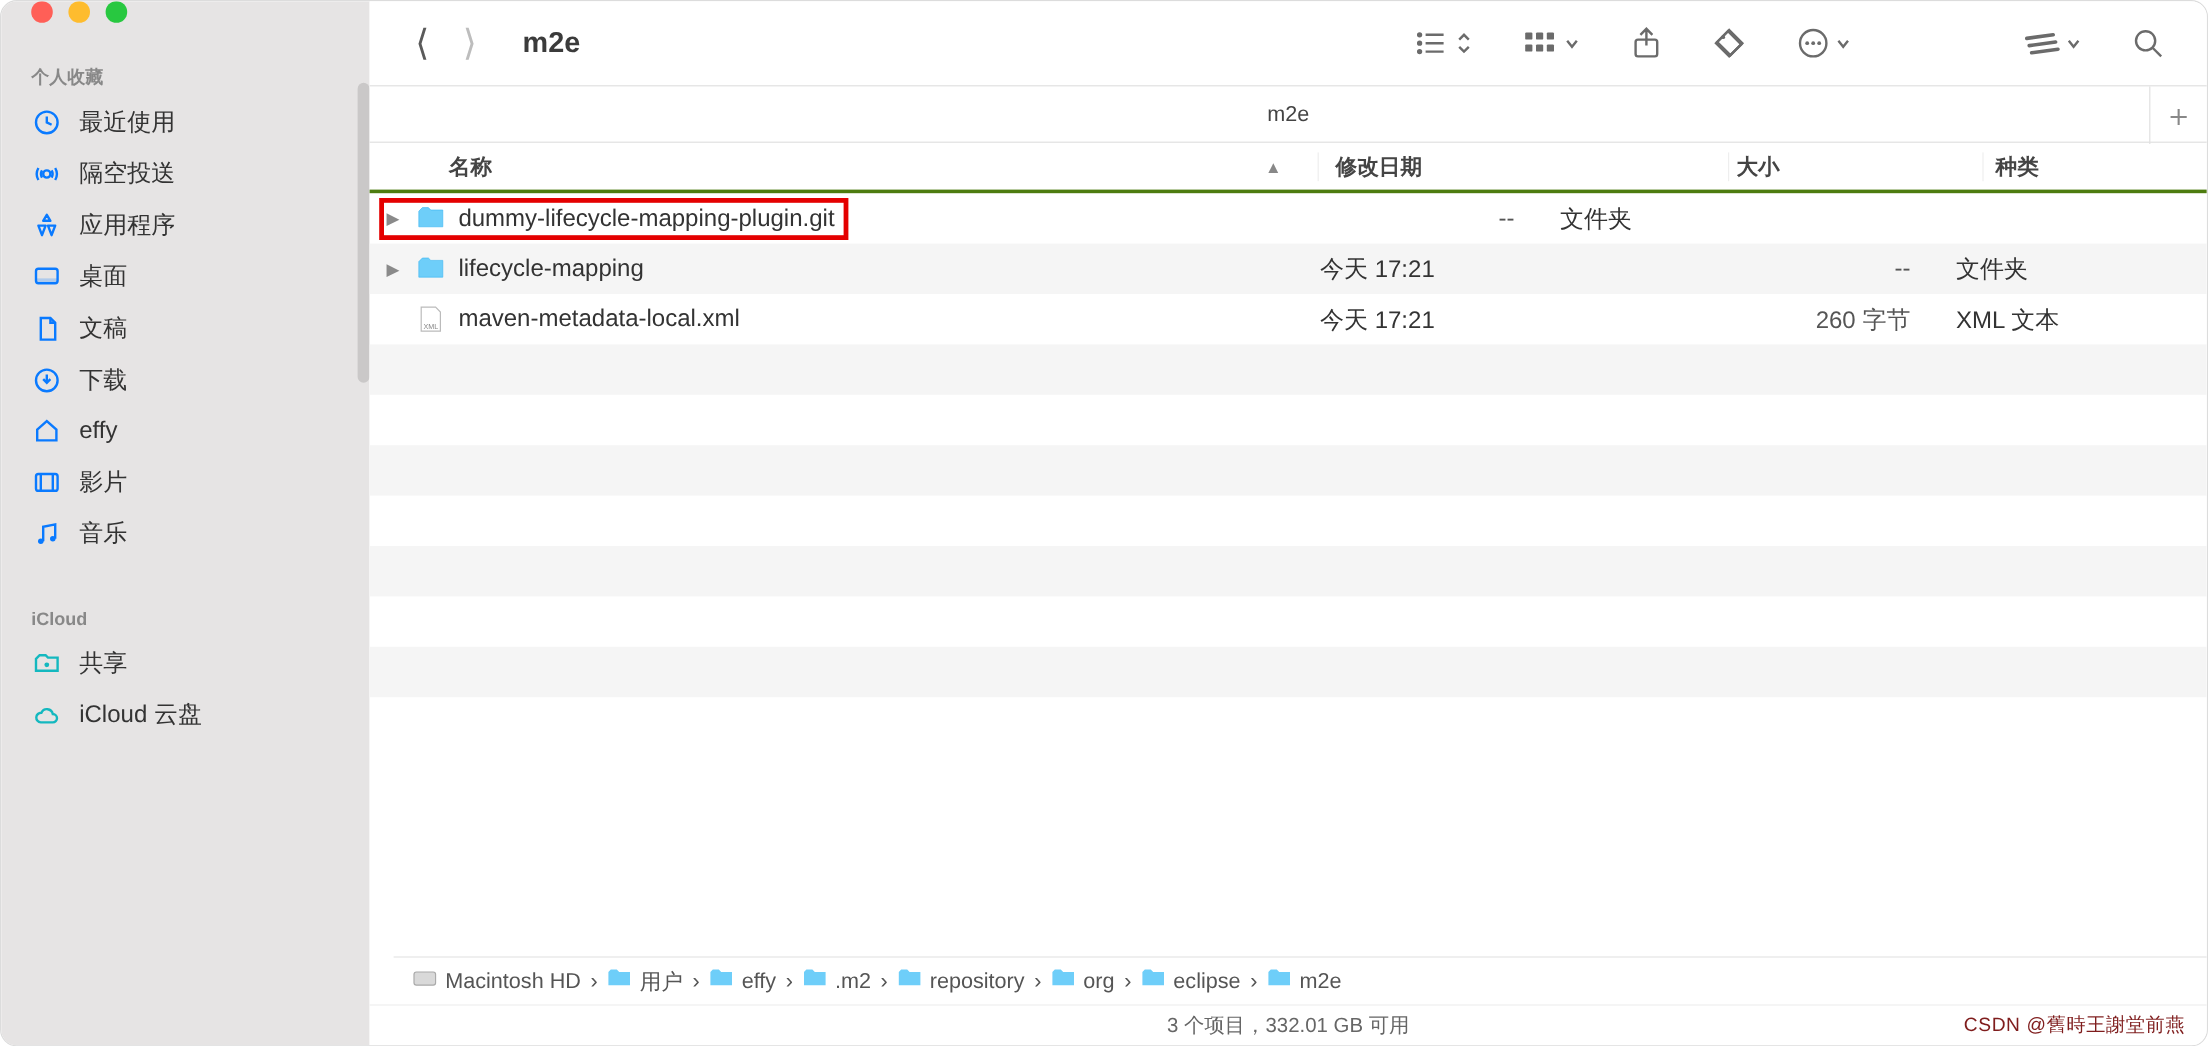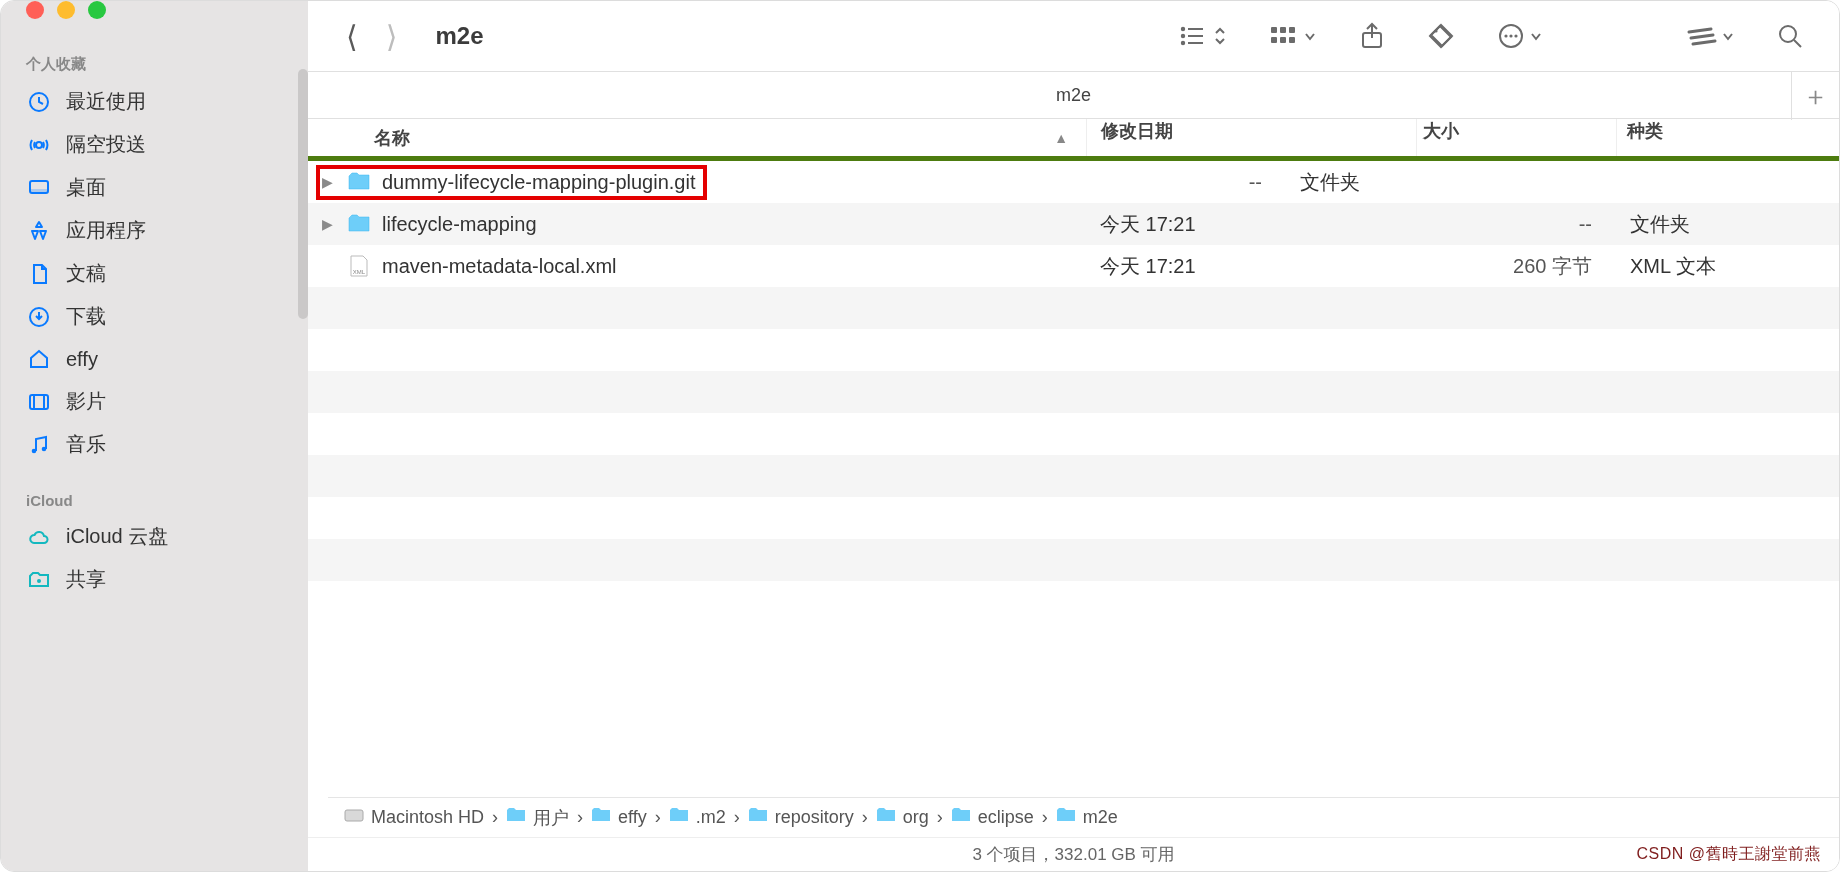--- a/index.html
+++ b/index.html
@@ -21,21 +21,21 @@
   .nav-arrows { display:flex; gap: 28px; margin-left: 18px; color:#bdbdbd; }
   .nav-arrows .ar { font-size: 30px; font-weight:300; }
   .nav-arrows .ar.active { color:#5a5a5a; }
   .title { font-size: 24px; font-weight:700; margin-left: 28px; color:#3b3b3b; }
   .spacer { flex:1; }
   .tb-btn { color:#6b6b6b; padding: 0 16px; display:flex; align-items:center; gap:4px; }
   .tb-btn svg { display:block; }
   .tab-header { height: 48px; display:flex; align-items:center; justify-content:center; border-top:1px solid #e0e0e0; border-bottom:1px solid #e0e0e0; position:relative; font-size:18px; color:#444; }
   .tab-plus { position:absolute; right:0; top:0; width:48px; height:48px; display:flex; align-items:center; justify-content:center; border-left:1px solid #e0e0e0; color:#888; font-size:26px; }
   
-  .col-header { height: 42px; display:flex; font-size:18px; color:#444; border-bottom:5px solid #4d7c0f; font-weight:600; }
+  .col-header { height: 42px; display:flex; align-items:center; font-size:18px; color:#444; border-bottom:3px solid #4d7c0f; font-weight:600;gap:12px; }
   .col-name { flex:0 0 778px; padding-left: 66px; display:flex; align-items:center; justify-content:space-between; padding-right:18px; }
   .col-date { flex:0 0 330px; padding-left: 14px; border-left:1px solid #eee; }
   .col-size { flex:0 0 200px; padding-left: 6px; border-left:1px solid #eee; }
   .col-kind { flex:1; padding-left: 10px; border-left:1px solid #eee; }
   .sort-caret { color:#888; font-size:14px; }
   
   .rows { flex:1; overflow-y:auto; }
   .row { height: 42px; display:flex; align-items:center; font-size:20px; color:#333; }
   .row.alt { background:#f5f5f5; }
   .cell-name { flex:0 0 778px; display:flex; align-items:center; gap:10px; padding-left:14px; }
@@ -83,33 +83,33 @@
             <svg width="24" height="24" viewBox="0 0 24 24">
               <circle cx="12" cy="12" r="3" stroke="#0a7aff" stroke-width="2" fill="none"></circle>
               <path d="M5 17a10 10 0 0 1 0-10M19 7a10 10 0 0 1 0 10M8 15a6 6 0 0 1 0-6M16 9a6 6 0 0 1 0 6" stroke="#0a7aff" stroke-width="2" fill="none"></path>
             </svg>
           </span>
     <span>隔空投送</span>
   </div>
         <div class="side-item">
     <span class="ic">
             <svg width="24" height="24" viewBox="0 0 24 24">
+              <path d="M12 3l3 5h-6zM8 20l-3-8h6zM16 20l3-8h-6z" stroke="#0a7aff" stroke-width="2" fill="none" stroke-linejoin="round"></path>
+            </svg>
+          </span>
+    <span>应用程序</span>
+  </div>
+        <div class="side-item">
+    <span class="ic">
+            <svg width="24" height="24" viewBox="0 0 24 24">
               <rect x="3" y="5" width="18" height="12" rx="2" stroke="#0a7aff" stroke-width="2" fill="none"></rect>
               <rect x="3" y="13" width="18" height="4" fill="#0a7aff" opacity="0.25"></rect>
             </svg>
           </span>
     <span>桌面</span>
-  </div>
-        <div class="side-item">
-    <span class="ic">
-            <svg width="24" height="24" viewBox="0 0 24 24">
-              <path d="M12 3l3 5h-6zM8 20l-3-8h6zM16 20l3-8h-6z" stroke="#0a7aff" stroke-width="2" fill="none" stroke-linejoin="round"></path>
-            </svg>
-          </span>
-    <span>应用程序</span>
   </div>
         <div class="side-item">
     <span class="ic">
             <svg width="24" height="24" viewBox="0 0 24 24">
               <path d="M7 3h8l4 4v14H7z" stroke="#0a7aff" stroke-width="2" fill="none"></path>
               <path d="M15 3v4h4" stroke="#0a7aff" stroke-width="2" fill="none"></path>
             </svg>
           </span>
     <span>文稿</span>
   </div>
@@ -145,38 +145,38 @@
             <svg width="24" height="24" viewBox="0 0 24 24">
               <path d="M9 18V6l10-2v12" stroke="#0a7aff" stroke-width="2" fill="none"></path>
               <circle cx="7" cy="18" r="2.3" fill="#0a7aff"></circle>
               <circle cx="17" cy="16" r="2.3" fill="#0a7aff"></circle>
             </svg>
           </span>
     <span>音乐</span>
   </div>
       </div>
 
-    <div class="section-label" style="margin-top:18px">iCloud</div>
+    <div class="section-label" style="margin-top:34px">iCloud</div>
     <div id="icloud-list">
         <div class="side-item teal">
     <span class="ic">
             <svg width="24" height="24" viewBox="0 0 24 24">
-              <path d="M7 18a4 4 0 1 1 .5-8 5 5 0 0 1 9.5 1 3.5 3.5 0 0 1 0 7z" stroke="#14b8bf" stroke-width="2" fill="none"></path>
-            </svg>
-          </span>
-    <span>iCloud 云盘</span>
-  </div>
-        <div class="side-item teal">
-    <span class="ic">
-            <svg width="24" height="24" viewBox="0 0 24 24">
               <path d="M3 8l3-3h5l2 2h8v11H3z" stroke="#14b8bf" stroke-width="2" fill="none"></path>
               <circle cx="12" cy="13" r="2" fill="#14b8bf"></circle>
             </svg>
           </span>
     <span>共享</span>
+  </div>
+        <div class="side-item teal">
+    <span class="ic">
+            <svg width="24" height="24" viewBox="0 0 24 24">
+              <path d="M7 18a4 4 0 1 1 .5-8 5 5 0 0 1 9.5 1 3.5 3.5 0 0 1 0 7z" stroke="#14b8bf" stroke-width="2" fill="none"></path>
+            </svg>
+          </span>
+    <span>iCloud 云盘</span>
   </div>
       </div>
   </div>
 
   <div class="main">
 
     <div class="toolbar">
       <div class="nav-arrows">
         <span class="ar active">⟨</span>
         <span class="ar">⟩</span>

